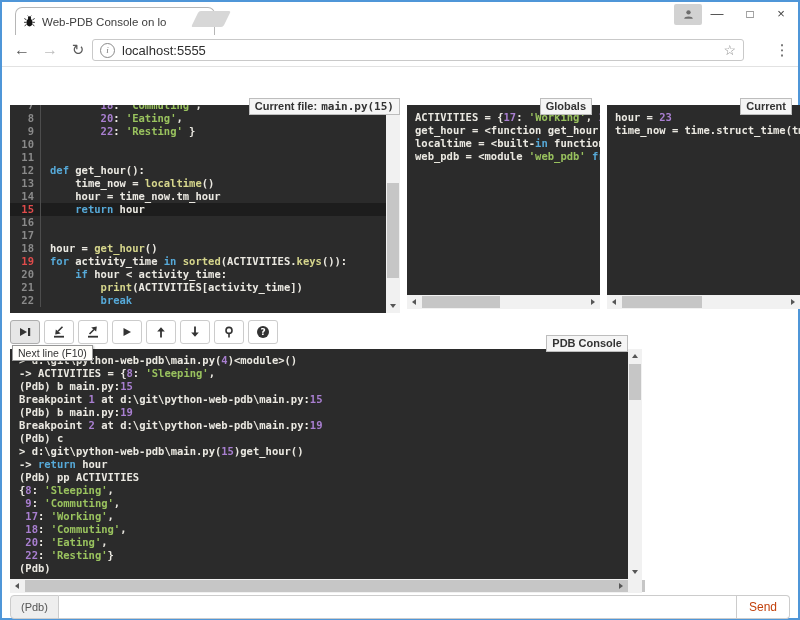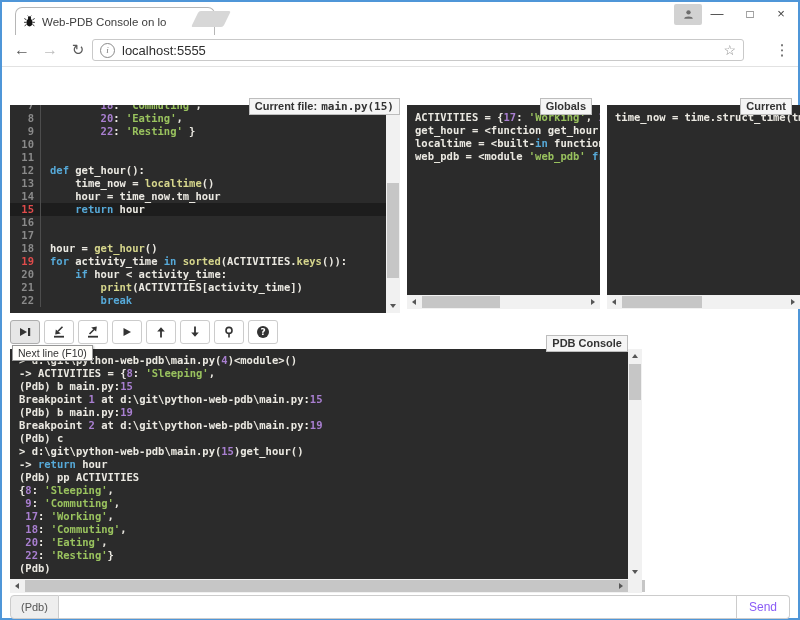--- a/index.html
+++ b/index.html
@@ -102,21 +102,21 @@
   .console-panel .vscroll{bottom:14px;}
   .console-panel .hscroll{right:14px;}
   .sb-corner{position:absolute;right:0;bottom:0;width:14px;height:14px;background:#f1f1f1;}
   
   .input-row{position:absolute;left:8px;top:593px;right:8px;height:24px;display:flex;}
   .addon{background:#eee;border:1px solid #ccc;border-radius:4px 0 0 4px;font-size:11px;
     color:#555;display:flex;align-items:center;padding:0 10px;}
   .cmd{flex:1;border:1px solid #ccc;border-left:none;font-size:12px;padding:0 8px;outline:none;
     font-family:"Liberation Sans",sans-serif;min-width:0;}
   .send-btn{background:#fff;border:1px solid #ccc;border-left:none;border-radius:0 4px 4px 0;
-    font-size:12px;color:#8b5cf6;padding:0 12px;font-family:"Liberation Sans",sans-serif;}
+    font-size:12px;color:#c2410c;padding:0 12px;font-family:"Liberation Sans",sans-serif;}
 </style>
 </head>
 <body>
 
 <div class="window">
 
   <div class="tabstrip">
     <div class="tab">
       <span class="favicon" style="display:flex;">
         <svg width="13" height="13" viewBox="0 0 24 24">
@@ -181,21 +181,21 @@
         </div>
       <div class="sb-thumb" style="top:1px;bottom:1px;left:15px;width:78px;"></div>
       <div class="sb-arrow" style="right:0;">
           <span class="tri tri-right"></span>
         </div>
     </div>
   </div>
 
   <div class="vars-panel" style="left:605px;">
     <div class="panel-label">Current</div>
-    <div class="dark vars-area" id="locals-lines"><div><span>time_now = time.struct_time(tm_yea</span></div></div>
+    <div class="dark vars-area" id="locals-lines"><div><span>hour = </span><span class="tk-n">23</span></div><div><span>time_now = time.struct_time(tm_yea</span></div></div>
     <div class="hscroll">
       <div class="sb-arrow" style="left:0;">
           <span class="tri tri-left"></span>
         </div>
       <div class="sb-thumb" style="top:1px;bottom:1px;left:15px;width:80px;"></div>
       <div class="sb-arrow" style="right:0;">
           <span class="tri tri-right"></span>
         </div>
     </div>
   </div>

